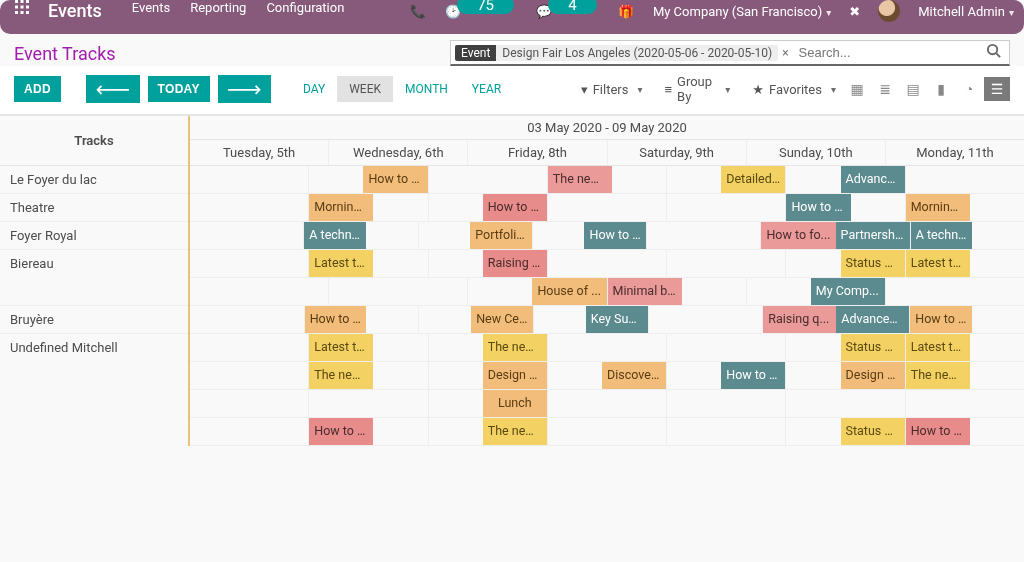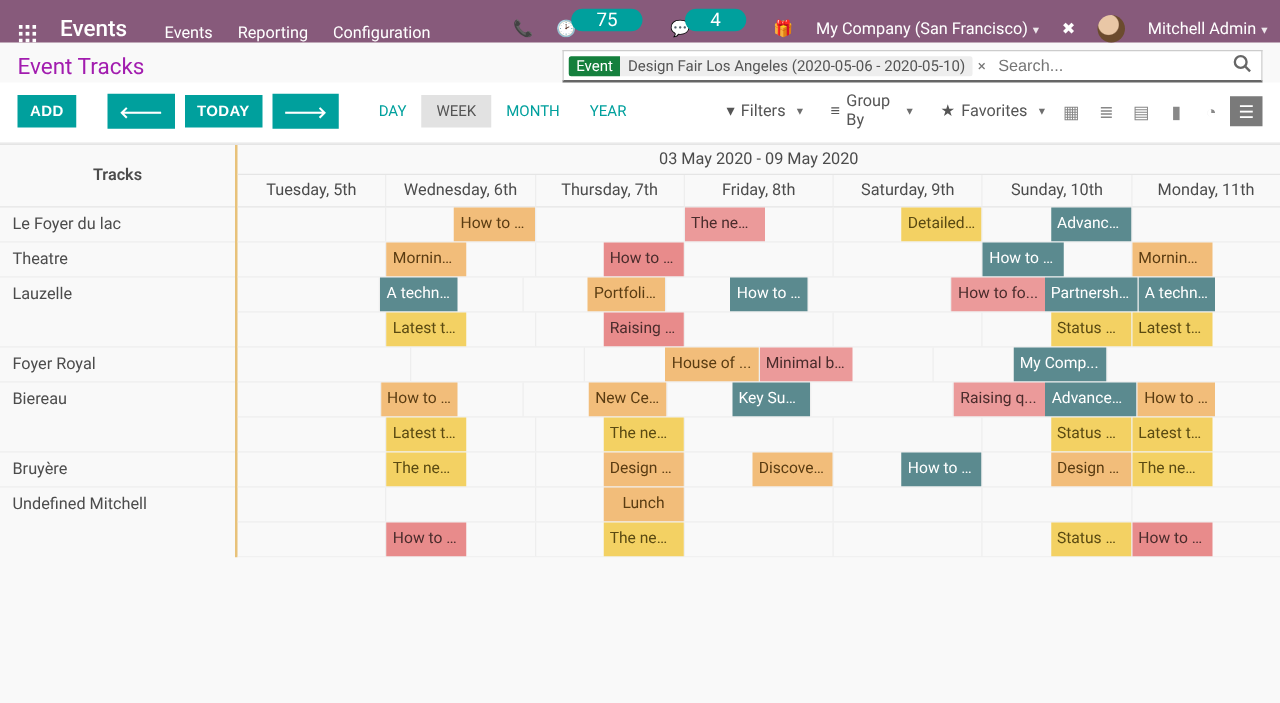--- a/index.html
+++ b/index.html
@@ -1,32 +1,32 @@
 <!DOCTYPE html>
 <html><head>
 <meta charset="utf-8">
 <style>
   * { box-sizing: border-box; margin: 0; padding: 0; }
   body { font-family: -apple-system, "Segoe UI", Roboto, sans-serif; font-size: 13px; color: #4c4c4c; background: #f9f9f9; }
-  .topbar { background: #875A7B; height: 34px; display: flex; align-items: flex-end; color: #fff; padding: 0 10px; }
+  .topbar { background: #875A7B; height: 34px; display: flex; align-items: flex-start; color: #fff; padding: 0 10px; border-radius: 10px; }
   .topbar .apps { width: 24px; display: flex; justify-content: center; }
   .topbar .brand { font-size: 18px; font-weight: 500; margin: 0 30px 0 14px; }
   .topbar .nav { display: flex; gap: 20px; }
   .topbar .nav span { font-size: 13px; cursor: pointer; }
   .topbar .spacer { flex: 1; }
   .topbar .right { display: flex; align-items: center; gap: 18px; font-size: 13px; }
   .badge { background: #00a09d; color: #fff; border-radius: 9px; font-size: 15px; padding: 0 20px; line-height: 15px; position: relative; top: -6px; left: -4px;}
   .avatar { width: 22px; height: 22px; border-radius: 50%; background: radial-gradient(circle at 40% 35%, #e9c7a6 0 40%, #6b4b2e 45% 100%); display:inline-block; }
   .caret::after { content: "▾"; font-size: 10px; margin-left: 4px; opacity: .85; }
 
   .subhead { display: flex; align-items: center; padding: 6px 14px 0 14px; }
   .subhead h1 { font-size: 18px; font-weight: 400; color: #a21caf; }
   .subhead .searcharea { margin-left: auto; display:flex; align-items:center; width: 560px; border: 1px solid #ccc; border-bottom: 2px solid #666; background: #fff; height: 26px; padding: 0 4px; }
   .chip { display: inline-flex; align-items: center; font-size: 12px; }
-  .chip .k { background: #15803d; color:#fff; padding: 1px 6px; border-radius: 2px 0 0 2px;}
+  .chip .k { background: #404040; color:#fff; padding: 1px 6px; border-radius: 2px 0 0 2px;}
   .chip .v { background: #eee; color:#555; padding: 1px 6px; border-radius: 0 2px 2px 0; }
   .chip .x { color:#777; padding: 0 4px; cursor:pointer;}
   .searcharea input { flex:1; border:0; outline:0; padding: 0 6px; font-size:13px; color:#666; }
   .sicon { color:#888; font-size:15px; padding:0 4px;}
 
   .controlrow { display:flex; align-items:center; padding: 8px 14px 10px 14px; gap: 8px; border-bottom: 1px solid #e5e5e5; background:#fff;}
   .btn { border:0; cursor:pointer; font-size:12px; font-weight:600; padding:6px 10px; color:#fff; background:#00a09d; letter-spacing:.3px;}
   .btn.icon { padding:6px 9px; font-size:13px;}
   .rangetabs { display:flex; margin-left: 12px;}
   .rangetabs span { padding:6px 12px; font-size:12px; color:#00a09d; cursor:pointer;}
@@ -149,32 +149,30 @@
     <span class="vi">◔</span>
     <span class="vi on">☰</span>
   </div>
 </div>
 
 <div class="grid">
   <div class="leftcol">
     <div class="hd">Tracks</div>
     <div class="loc">Le Foyer du lac</div>
     <div class="loc">Theatre</div>
-    <div class="loc h2">Lauzelle</div>
     <div class="loc">Foyer Royal</div>
     <div class="loc h2">Biereau</div>
     <div class="loc">Bruyère</div>
     <div class="loc h2 last">Undefined Mitchell</div>
   </div>
   <div class="rightcol">
     <div class="daterow">03 May 2020 - 09 May 2020</div>
     <div class="dayhdr">
       <div class="d">Tuesday, 5th</div>
       <div class="d">Wednesday, 6th</div>
-      <div class="d">Thursday, 7th</div>
       <div class="d">Friday, 8th</div>
       <div class="d">Saturday, 9th</div>
       <div class="d">Sunday, 10th</div>
       <div class="d">Monday, 11th</div>
     </div>
     <div class="rows">
 
       <div class="r">
         <div class="c">
             <span class="blank"></span>

